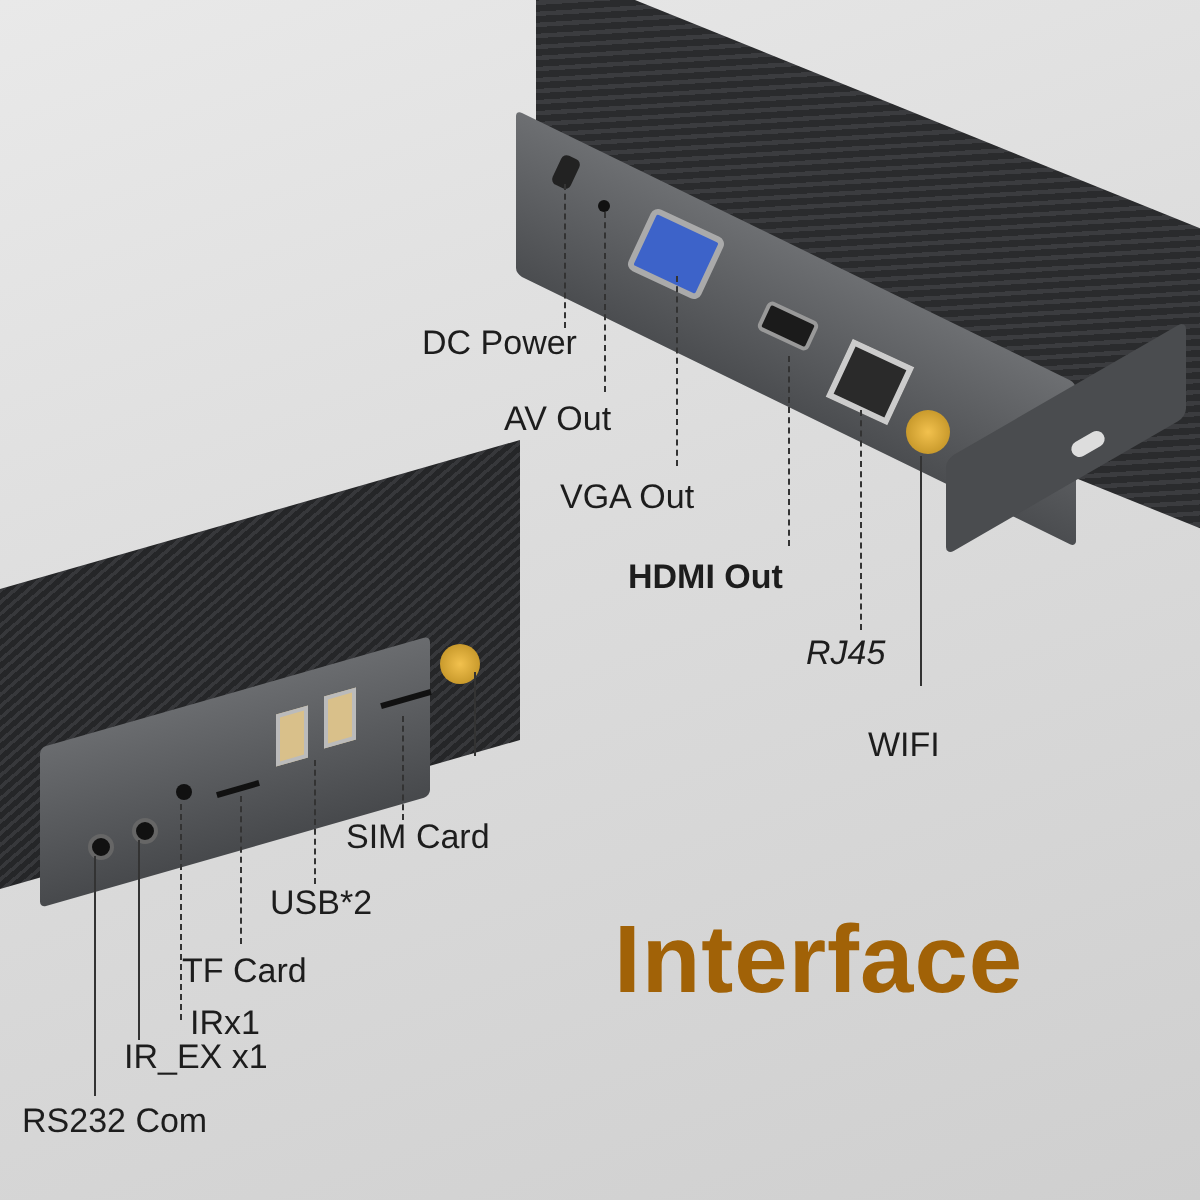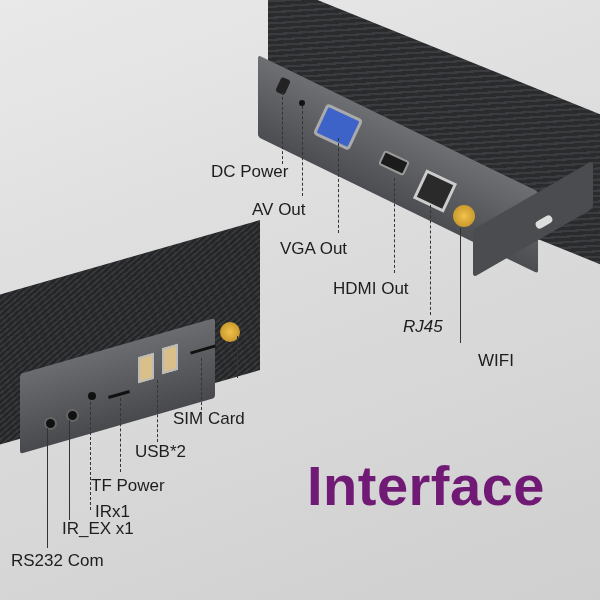--- a/index.html
+++ b/index.html
@@ -3,21 +3,21 @@
 <meta charset="utf-8">
 <style>
   html,body{margin:0;padding:0;}
   body{width:600px;height:600px;overflow:hidden;position:relative;
     background:linear-gradient(160deg,#e9e9e9 0%,#dcdcdc 45%,#cfcfcf 100%);
     font-family:"Liberation Sans",sans-serif;}
   .stage{position:absolute;left:0;top:0;width:591px;height:600px;}
   .lbl{position:absolute;font-size:17px;color:#1d1d1d;white-space:nowrap;line-height:1;}
   .vline{position:absolute;width:0;border-left:1.5px dashed #333;}
   .vline.solid{border-left-style:solid;border-left-width:1px;}
-  .title{position:absolute;left:307px;top:453px;font-size:56px;font-weight:bold;color:#701a75;letter-spacing:0.5px;}
+  .title{position:absolute;left:307px;top:453px;font-size:48px;font-weight:bold;color:#a16207;letter-spacing:0.5px;}
 
   
   .dev-r{position:absolute;left:248px;top:-20px;width:420px;height:330px;}
   .dev-r .top{position:absolute;left:20px;top:0;width:420px;height:150px;
     background:repeating-linear-gradient(-25deg,#2a2b2d 0 3px,#3b3c3f 3px 5px);
     transform:skewY(22deg);transform-origin:left top;}
   .dev-r .front{position:absolute;left:10px;top:75px;width:280px;height:82px;
     background:linear-gradient(180deg,#6d6f72,#4b4d50);transform:skewY(26deg);transform-origin:left top;border-radius:3px;}
   .dev-r .flange{position:absolute;left:225px;top:215px;width:120px;height:48px;background:#4a4c4f;
     transform:skewY(-30deg);border-radius:4px;}
@@ -82,33 +82,33 @@
   <div class="vline" style="left:282px;top:92px;height:72px;"></div>
   <div class="vline" style="left:302px;top:106px;height:90px;"></div>
   <div class="vline" style="left:338px;top:138px;height:95px;"></div>
   <div class="vline" style="left:394px;top:178px;height:95px;"></div>
   <div class="vline" style="left:430px;top:205px;height:110px;"></div>
   <div class="vline solid" style="left:460px;top:228px;height:115px;"></div>
 
   <div class="lbl" style="left:211px;top:163px;">DC Power</div>
   <div class="lbl" style="left:252px;top:201px;">AV Out</div>
   <div class="lbl" style="left:280px;top:240px;">VGA Out</div>
-  <div class="lbl" style="left:333px;top:280px;">HDMI Out</div>
+  <div class="lbl" style="left:314px;top:280px;font-weight:bold;">HDMI Out</div>
   <div class="lbl" style="left:403px;top:318px;font-style:italic;">RJ45</div>
-  <div class="lbl" style="left:434px;top:352px;margin-left:44px;">WIFI</div>
+  <div class="lbl" style="left:434px;top:364px;">WIFI</div>
 
   <div class="vline solid" style="left:237px;top:336px;height:42px;"></div>
   <div class="vline" style="left:201px;top:358px;height:52px;"></div>
   <div class="vline" style="left:157px;top:380px;height:62px;"></div>
   <div class="vline" style="left:120px;top:398px;height:74px;"></div>
   <div class="vline" style="left:90px;top:402px;height:108px;"></div>
   <div class="vline solid" style="left:69px;top:420px;height:100px;"></div>
   <div class="vline solid" style="left:47px;top:428px;height:120px;"></div>
 
   <div class="lbl" style="left:173px;top:410px;text-align:right;">SIM Card</div>
   <div class="lbl" style="left:135px;top:443px;">USB*2</div>
-  <div class="lbl" style="left:91px;top:477px;">TF Power</div>
+  <div class="lbl" style="left:91px;top:477px;">TF Card</div>
   <div class="lbl" style="left:95px;top:503px;">IRx1</div>
   <div class="lbl" style="left:62px;top:520px;">IR_EX x1</div>
   <div class="lbl" style="left:11px;top:552px;">RS232 Com</div>
 
   <div class="title">Interface</div>
 </div>
 
 </body></html>

